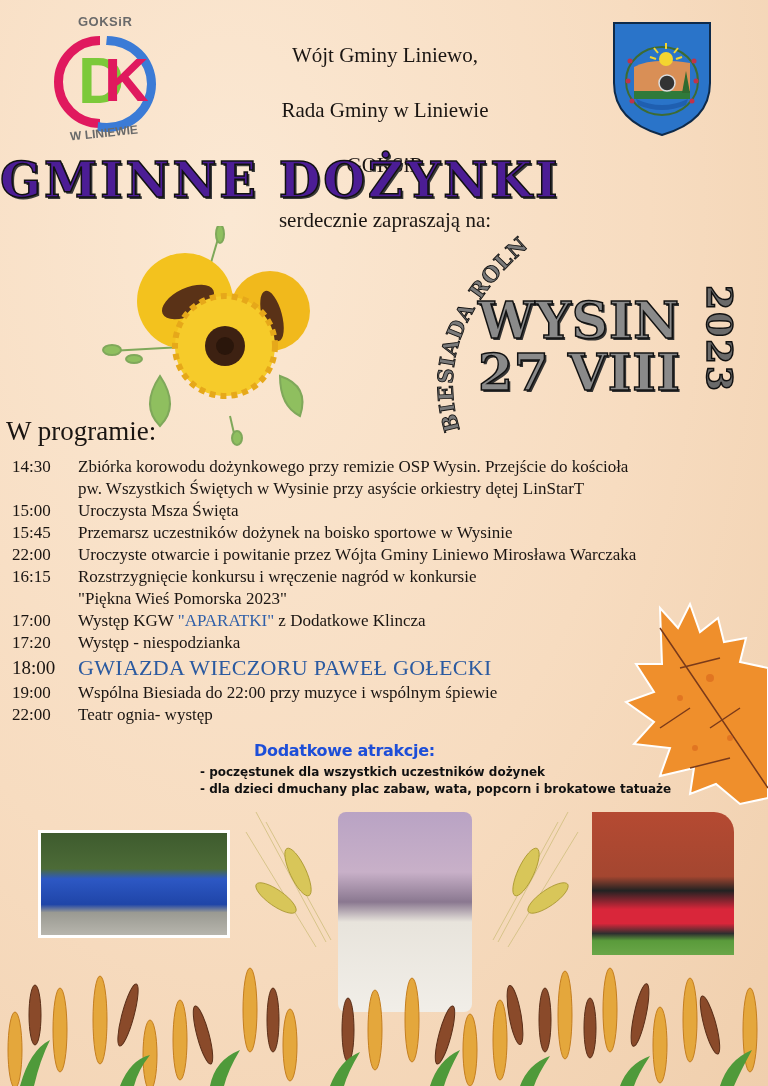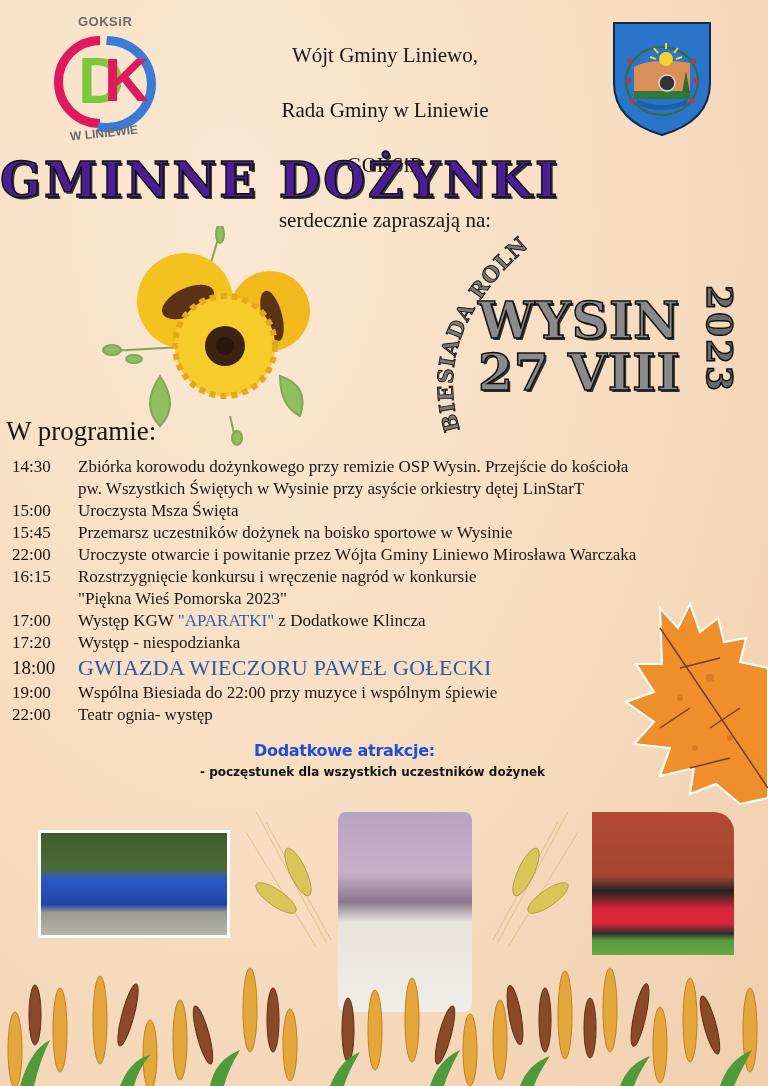--- a/index.html
+++ b/index.html
@@ -250,20 +250,21 @@
       <circle cx="60" cy="100" r="3"></circle>
       <circle cx="90" cy="80" r="4"></circle>
       <circle cx="110" cy="140" r="3"></circle>
       <circle cx="75" cy="150" r="3"></circle>
     </g>
 </svg>
 
 <div class="abs attr-heading">Dodatkowe atrakcje:</div>
 <div class="abs attr-list">
   <div>-  poczęstunek dla wszystkich uczestników dożynek</div>
+  <div>- dla dzieci dmuchany plac zabaw, wata, popcorn i brokatowe tatuaże</div>
 </div>
 
 <div class="abs photo photo-band"></div>
 <svg class="abs wheat-left" viewBox="0 0 100 140">
   <g stroke="#d7c48a" stroke-width="1" fill="none">
       <path d="M20 0 L90 130 M10 20 L80 135 M30 10 L95 128"></path>
     </g>
   <g fill="#d8c659" stroke="#a8962e" stroke-width="0.8">
     <ellipse cx="62" cy="60" rx="8" ry="26" transform="rotate(-25 62 60)"></ellipse>
     <ellipse cx="40" cy="86" rx="8" ry="24" transform="rotate(-55 40 86)"></ellipse>

